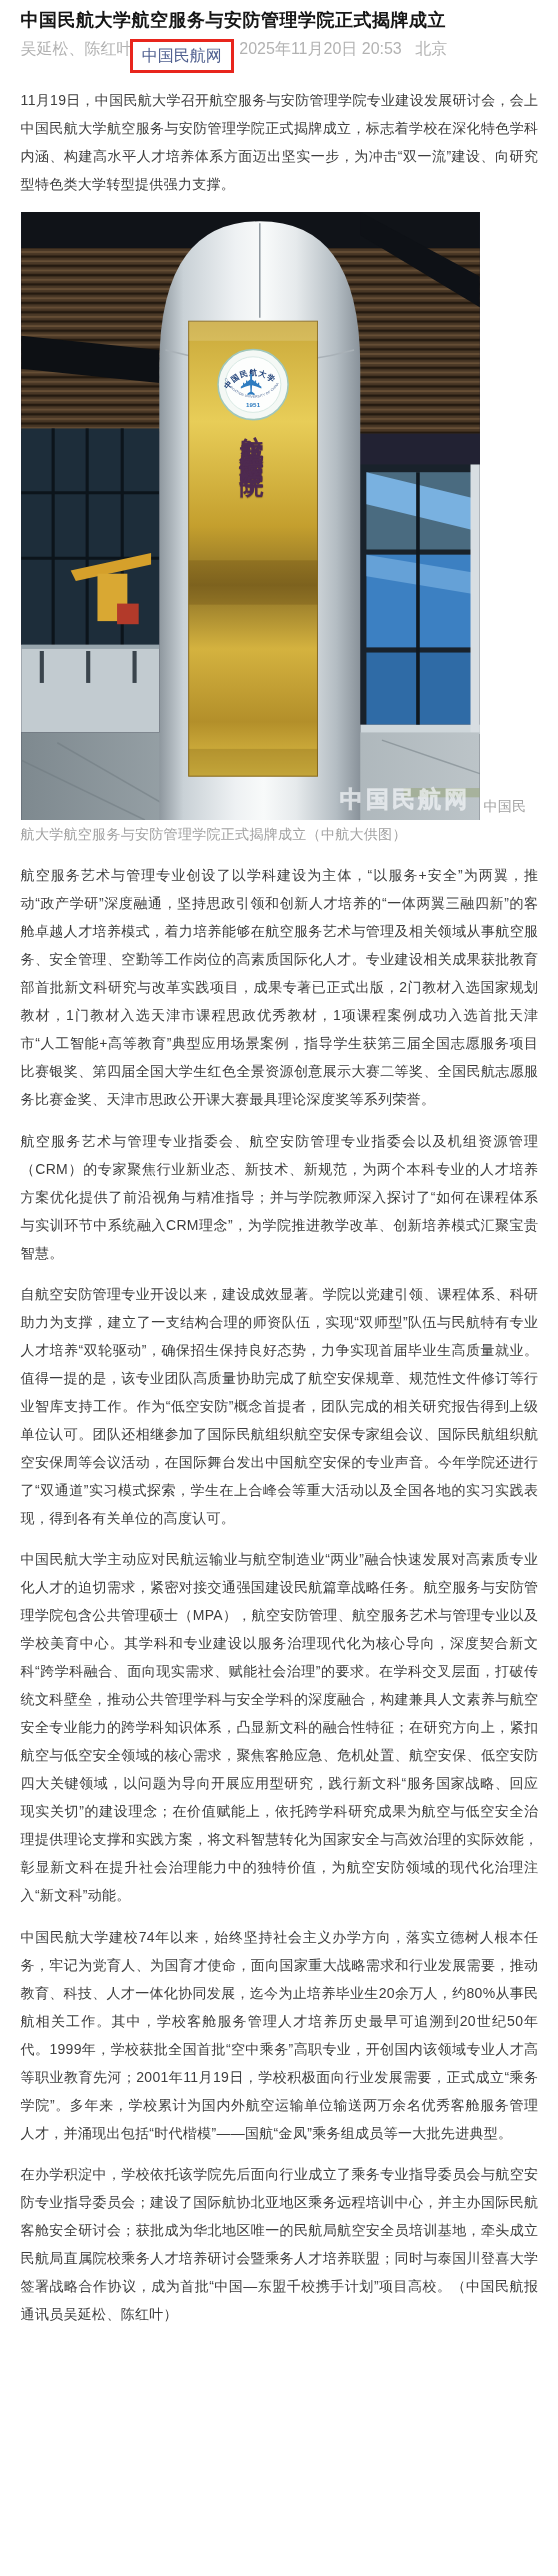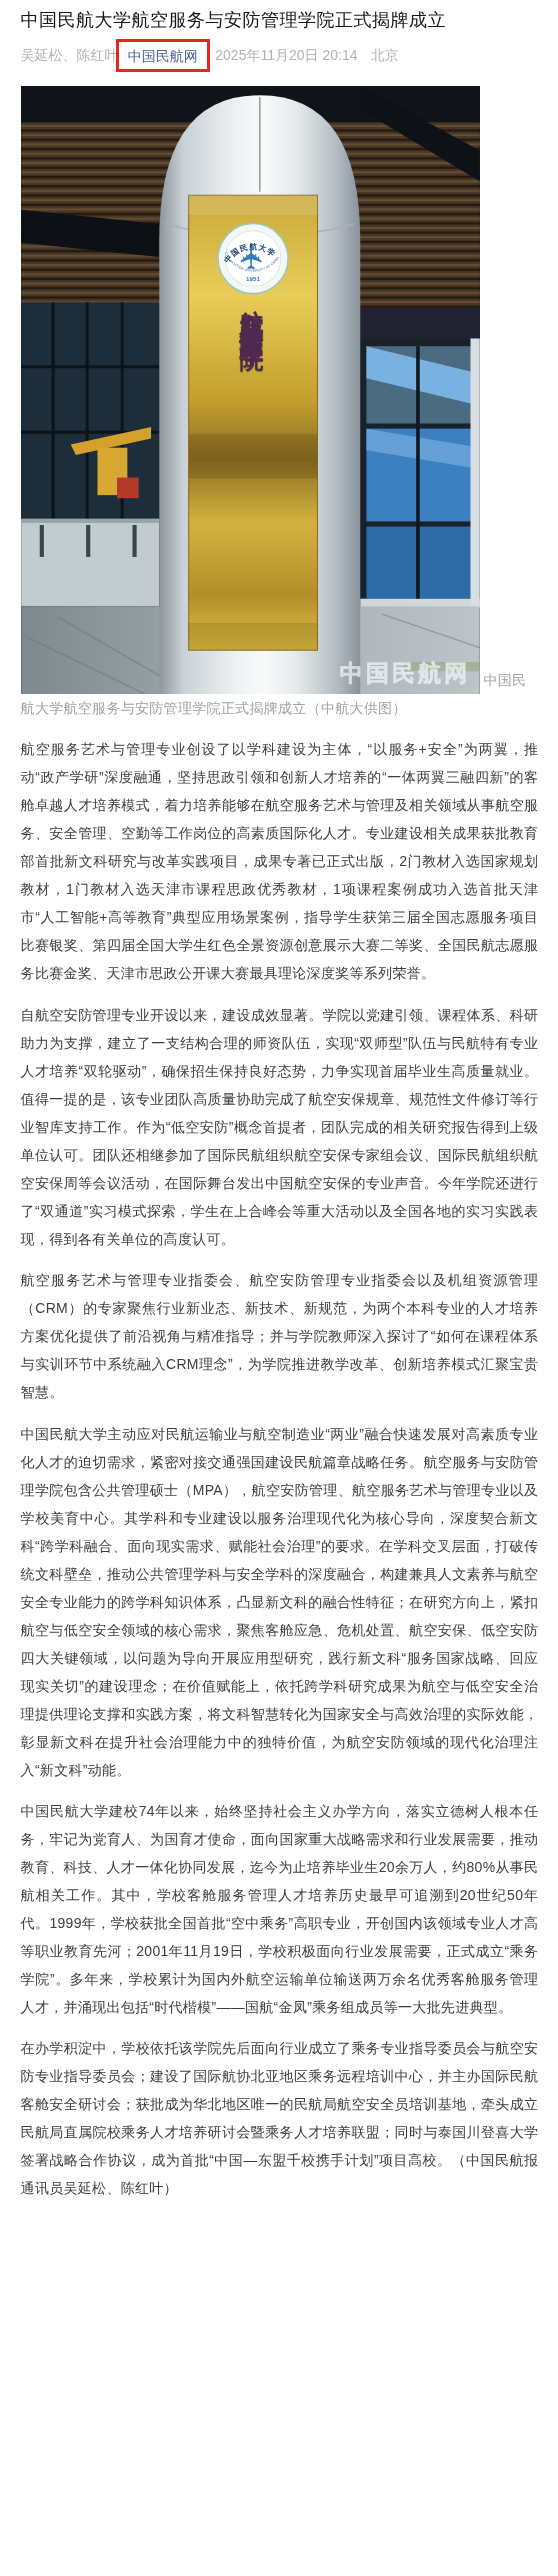--- a/index.html
+++ b/index.html
@@ -1,19 +1,19 @@
 <!DOCTYPE html>
 <html style="font-size:8.2px"><head>
 <meta charset="utf-8">
 <style>
   html,body{margin:0;padding:0;background:#ffffff;}
   body{width:559px;font-family:"Liberation Sans","DejaVu Sans",sans-serif;-webkit-font-smoothing:antialiased;}
   .page{width:559px;box-sizing:border-box;padding:8.2px 20.6px 15.5px 20.6px;}
-  .title{font-size:18px;line-height:1.4;font-weight:400;color:#161616;margin:0 0 5.2px 0;letter-spacing:0.5px;}
-  .byline{display:flex;align-items:center;font-size:14px;color:#b2b2b2;margin:0 0 3.1px 0;min-height:34px;}
+  .title{font-size:18px;line-height:1.4;font-weight:700;color:#161616;margin:0 0 5.2px 0;letter-spacing:0.5px;}
+  .byline{display:flex;align-items:flex-start;font-size:16px;color:#b2b2b2;margin:0 0 3.1px 0;min-height:34px;}
   .byline .authors{white-space:nowrap;}
   .red-box{display:inline-block;border:3.6px solid #e8251c;padding:6.2px 9.3px;margin-left:-3.1px;margin-right:5.2px;line-height:1;}
   .source-link{color:#4f5f8f;text-decoration:none;white-space:nowrap;}
   .meta-date{white-space:nowrap;margin-right:13.4px;}
   .meta-loc{white-space:nowrap;}
   .article-body{font-size:14px;line-height:28px;color:#3d3d3d;text-align:justify;letter-spacing:0.3px;}
   .para{margin:13.4px 0 0 0;}
   .figure-para{text-align:left;}
   .photo{position:relative;display:inline-block;width:459px;height:608px;overflow:hidden;background:#223;vertical-align:bottom;}
   .photo svg{display:block;width:459px;height:608px;}
@@ -28,26 +28,27 @@
 </head>
 <body>
 
 <div class="page">
 
   <h1 class="title">中国民航大学航空服务与安防管理学院正式揭牌成立</h1>
 
   <div class="byline">
     <span class="authors">吴延松、陈红叶</span>
     <span class="red-box"><a class="source-link" href="#">中国民航网</a></span>
-    <span class="meta-date">2025年11月20日 20:14</span>
+    <span class="meta-date">2025年11月20日 20:53</span>
     <span class="meta-loc">北京</span>
   </div>
 
   <div class="article-body">
 
+    <p class="para">11月19日，中国民航大学召开航空服务与安防管理学院专业建设发展研讨会，会上中国民航大学航空服务与安防管理学院正式揭牌成立，标志着学校在深化特色学科内涵、构建高水平人才培养体系方面迈出坚实一步，为冲击“双一流”建设、向研究型特色类大学转型提供强力支撑。</p>
 
     <p class="para figure-para"><span class="photo"><svg viewBox="0 0 890 1180" xmlns="http://www.w3.org/2000/svg" style="font-size:27px">
         <defs>
           <linearGradient id="pillarGrad" x1="0" y1="0" x2="1" y2="0">
             <stop offset="0" stop-color="#8e979e"></stop>
                 <stop offset="0.12" stop-color="#c9d1d6"></stop>
             <stop offset="0.38" stop-color="#eef1f3"></stop>
                 <stop offset="0.52" stop-color="#f8fafa"></stop>
             <stop offset="0.68" stop-color="#e6eaec"></stop>
                 <stop offset="0.88" stop-color="#b4bdc3"></stop>
@@ -135,21 +136,21 @@
           </text>
           <text font-size="6.5" fill="#1d3f77" opacity="0.85">
             <textPath href="#arcBot" startOffset="2">CIVIL AVIATION UNIVERSITY OF CHINA</textPath>
           </text>
           <text x="450" y="352" text-anchor="middle" font-size="58" fill="#2e7cc0" transform="rotate(-90 450 334)">✈</text>
           <text x="450" y="378" text-anchor="middle" font-size="12" fill="#2878be" font-weight="bold">1951</text>
         </g>
       </svg><span class="plaque-text">航空服务与安防管理学院</span><span class="watermark">中国民航网</span></span><span class="photo-caption-space"> </span><span class="caption">中国民航大学航空服务与安防管理学院正式揭牌成立（中航大供图）</span></p>
 
     <p class="para">航空服务艺术与管理专业创设了以学科建设为主体，“以服务+安全”为两翼，推动“政产学研”深度融通，坚持思政引领和创新人才培养的“一体两翼三融四新”的客舱卓越人才培养模式，着力培养能够在航空服务艺术与管理及相关领域从事航空服务、安全管理、空勤等工作岗位的高素质国际化人才。专业建设相关成果获批教育部首批新文科研究与改革实践项目，成果专著已正式出版，2门教材入选国家规划教材，1门教材入选天津市课程思政优秀教材，1项课程案例成功入选首批天津市“人工智能+高等教育”典型应用场景案例，指导学生获第三届全国志愿服务项目比赛银奖、第四届全国大学生红色全景资源创意展示大赛二等奖、全国民航志愿服务比赛金奖、天津市思政公开课大赛最具理论深度奖等系列荣誉。</p>
+    <p class="para">航空服务艺术与管理专业指委会、航空安防管理专业指委会以及机组资源管理（CRM）的专家聚焦行业新业态、新技术、新规范，为两个本科专业的人才培养方案优化提供了前沿视角与精准指导；并与学院教师深入探讨了“如何在课程体系与实训环节中系统融入CRM理念”，为学院推进教学改革、创新培养模式汇聚宝贵智慧。</p>
     <p class="para">自航空安防管理专业开设以来，建设成效显著。学院以党建引领、课程体系、科研助力为支撑，建立了一支结构合理的师资队伍，实现“双师型”队伍与民航特有专业人才培养“双轮驱动”，确保招生保持良好态势，力争实现首届毕业生高质量就业。值得一提的是，该专业团队高质量协助完成了航空安保规章、规范性文件修订等行业智库支持工作。作为“低空安防”概念首提者，团队完成的相关研究报告得到上级单位认可。团队还相继参加了国际民航组织航空安保专家组会议、国际民航组织航空安保周等会议活动，在国际舞台发出中国航空安保的专业声音。今年学院还进行了“双通道”实习模式探索，学生在上合峰会等重大活动以及全国各地的实习实践表现，得到各有关单位的高度认可。</p>
-    <p class="para">航空服务艺术与管理专业指委会、航空安防管理专业指委会以及机组资源管理（CRM）的专家聚焦行业新业态、新技术、新规范，为两个本科专业的人才培养方案优化提供了前沿视角与精准指导；并与学院教师深入探讨了“如何在课程体系与实训环节中系统融入CRM理念”，为学院推进教学改革、创新培养模式汇聚宝贵智慧。</p>
     <p class="para">中国民航大学主动应对民航运输业与航空制造业“两业”融合快速发展对高素质专业化人才的迫切需求，紧密对接交通强国建设民航篇章战略任务。航空服务与安防管理学院包含公共管理硕士（MPA），航空安防管理、航空服务艺术与管理专业以及学校美育中心。其学科和专业建设以服务治理现代化为核心导向，深度契合新文科“跨学科融合、面向现实需求、赋能社会治理”的要求。在学科交叉层面，打破传统文科壁垒，推动公共管理学科与安全学科的深度融合，构建兼具人文素养与航空安全专业能力的跨学科知识体系，凸显新文科的融合性特征；在研究方向上，紧扣航空与低空安全领域的核心需求，聚焦客舱应急、危机处置、航空安保、低空安防四大关键领域，以问题为导向开展应用型研究，践行新文科“服务国家战略、回应现实关切”的建设理念；在价值赋能上，依托跨学科研究成果为航空与低空安全治理提供理论支撑和实践方案，将文科智慧转化为国家安全与高效治理的实际效能，彰显新文科在提升社会治理能力中的独特价值，为航空安防领域的现代化治理注入“新文科”动能。</p>
     <p class="para">中国民航大学建校74年以来，始终坚持社会主义办学方向，落实立德树人根本任务，牢记为党育人、为国育才使命，面向国家重大战略需求和行业发展需要，推动教育、科技、人才一体化协同发展，迄今为止培养毕业生20余万人，约80%从事民航相关工作。其中，学校客舱服务管理人才培养历史最早可追溯到20世纪50年代。1999年，学校获批全国首批“空中乘务”高职专业，开创国内该领域专业人才高等职业教育先河；2001年11月19日，学校积极面向行业发展需要，正式成立“乘务学院”。多年来，学校累计为国内外航空运输单位输送两万余名优秀客舱服务管理人才，并涌现出包括“时代楷模”——国航“金凤”乘务组成员等一大批先进典型。</p>
     <p class="para">在办学积淀中，学校依托该学院先后面向行业成立了乘务专业指导委员会与航空安防专业指导委员会；建设了国际航协北亚地区乘务远程培训中心，并主办国际民航客舱安全研讨会；获批成为华北地区唯一的民航局航空安全员培训基地，牵头成立民航局直属院校乘务人才培养研讨会暨乘务人才培养联盟；同时与泰国川登喜大学签署战略合作协议，成为首批“中国—东盟千校携手计划”项目高校。（中国民航报 通讯员吴延松、陈红叶）</p>
 
   </div>
 </div>
 
 
 </body></html>

